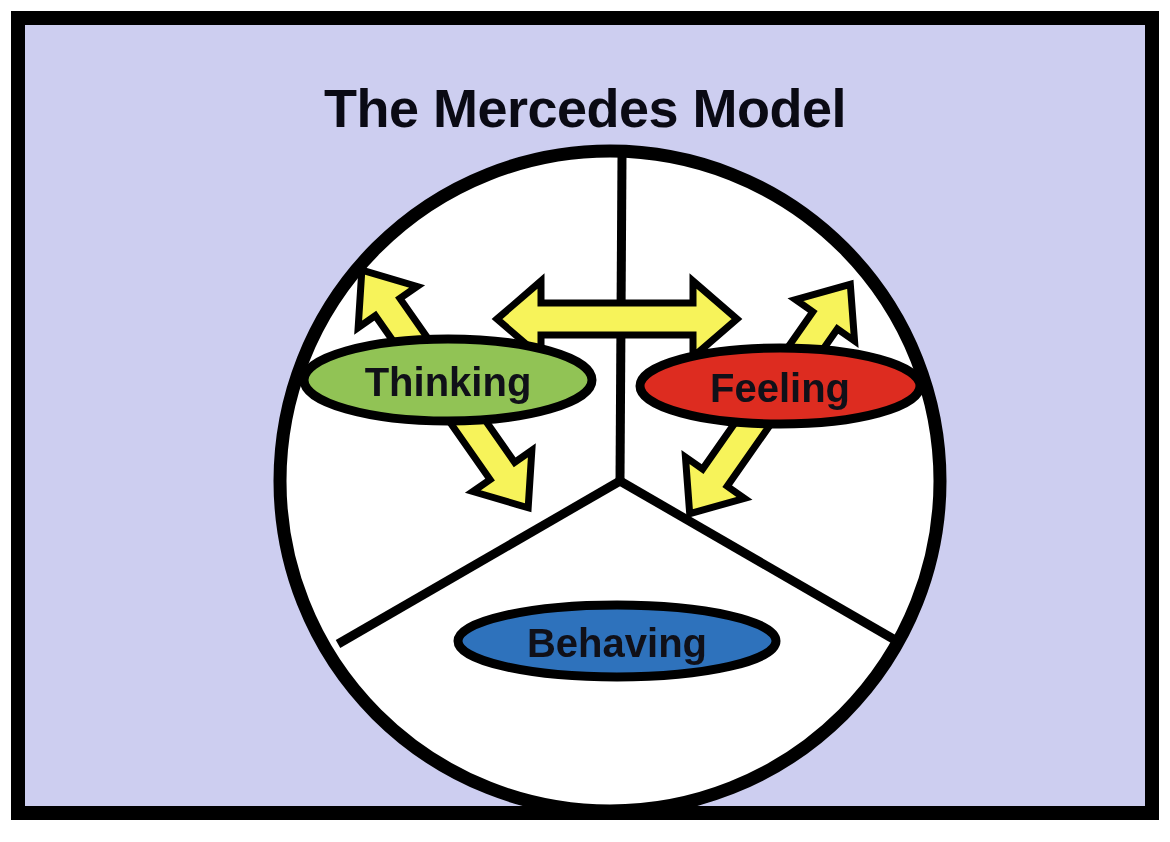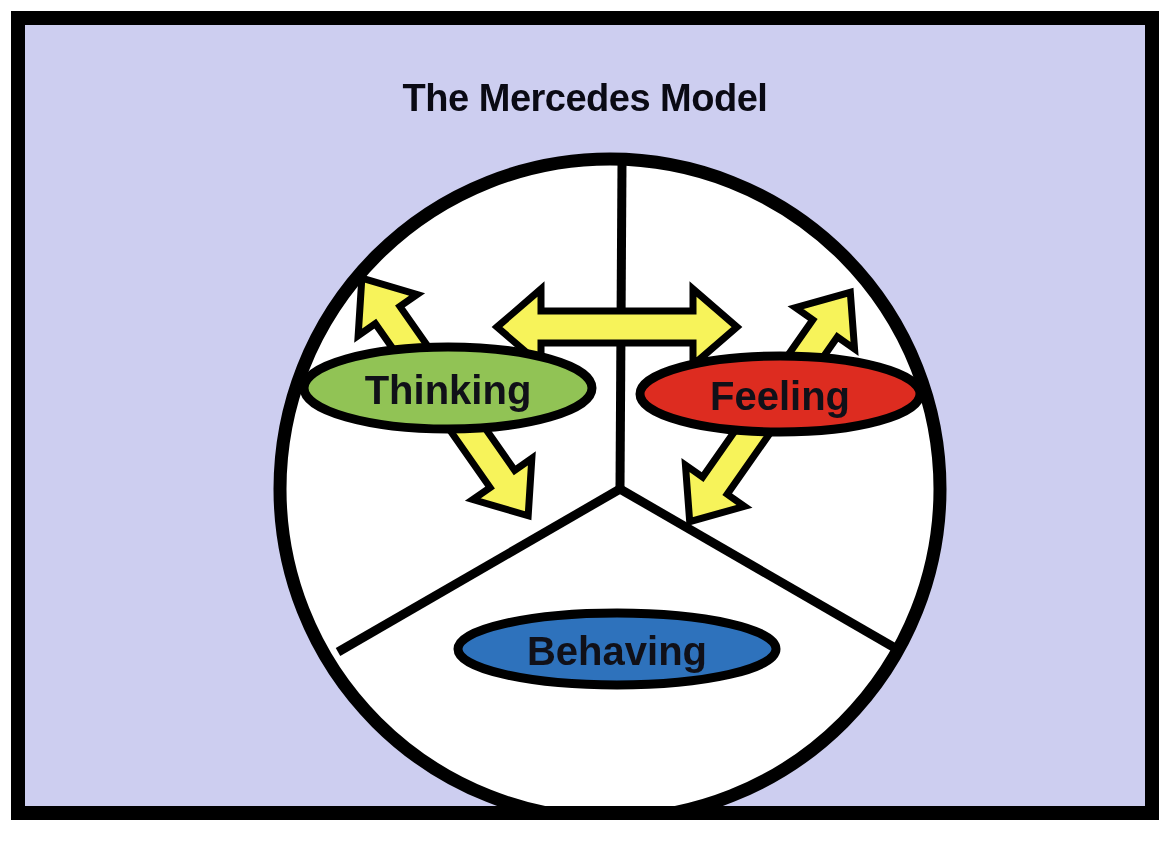--- a/index.html
+++ b/index.html
@@ -34,30 +34,30 @@
     bottom: 14px;
     background: #cdcef0;
     overflow: hidden;
   }
   #title {
     position: absolute;
     left: 0;
     right: 0;
     top: 52px;
     text-align: center;
-    font-size: 38px;
+    font-size: 54px;
     font-weight: bold;
     letter-spacing: -0.5px;
     color: #0a0a14;
     white-space: nowrap;
   }
   #stage {
     position: absolute;
     left: 0;
-    top: 12px;
+    top: 4px;
     width: 1142px;
     height: 803px;
   }
   svg { display: block; }
   .node-label {
     font-family: "Liberation Sans", sans-serif;
     font-weight: bold;
     font-size: 40px;
     fill: #101018;
     text-anchor: middle;

